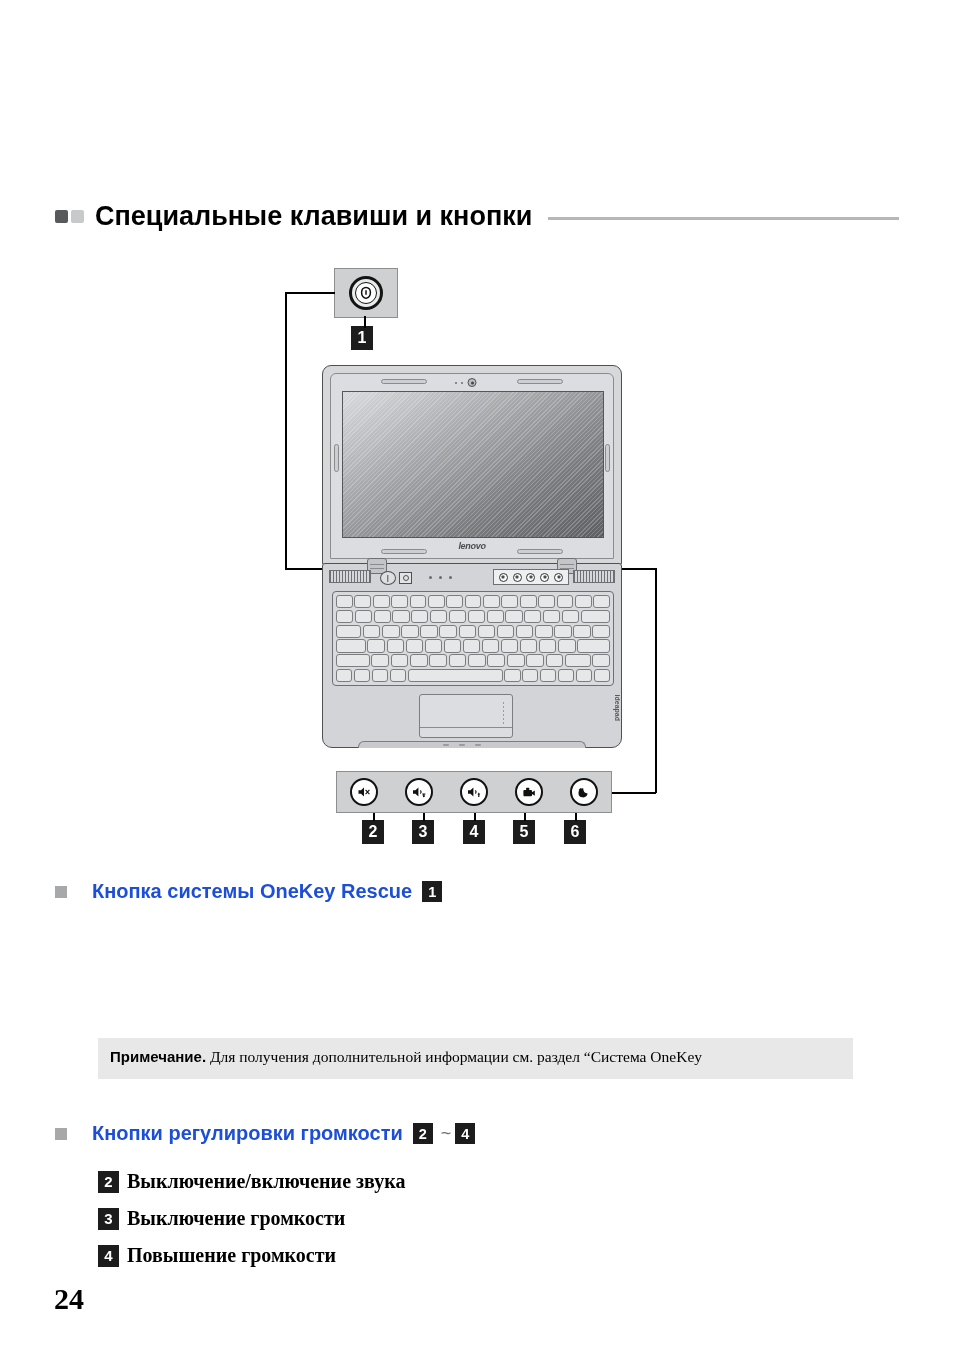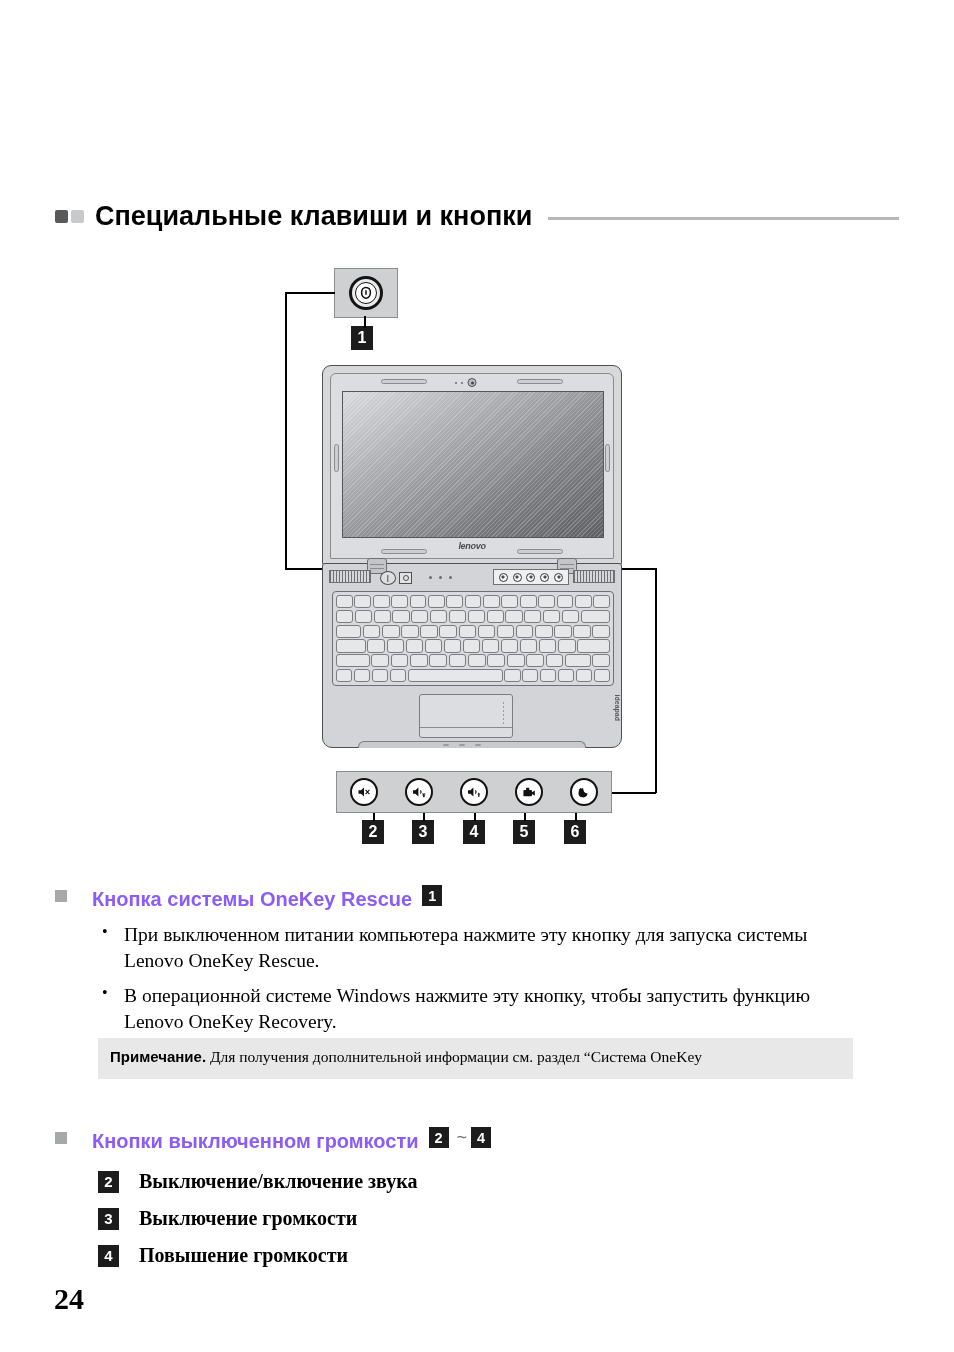--- a/index.html
+++ b/index.html
@@ -475,22 +475,21 @@
     width: 12px; height: 12px;
     background: #a7a8aa;
     display: inline-block;
     margin-right: 25px;
     flex: 0 0 auto;
   }
   .sub-title {
     font-family: "Liberation Sans", "DejaVu Sans", sans-serif;
     font-weight: bold;
     font-size: 20px;
-    color: #8b5cf6;
-    margin-top: 8px;
+    color: #1d4ed8;
   }
   .badge-inline {
     width: 20px;
     height: 21px;
     font-size: 14.5px;
     margin-left: 10px;
     vertical-align: -3px;
   }
   .tilde {
     font-family: "Liberation Sans", "DejaVu Sans", sans-serif;
@@ -557,21 +556,21 @@
   }
   .badge-list {
     width: 21px;
     height: 22px;
     font-size: 15px;
     flex: 0 0 auto;
   }
   .num-text {
     font-weight: bold;
     font-size: 20px;
-    margin-left: 20px;
+    margin-left: 8px;
   }
 
   .page-num {
     position: absolute;
     left: 54px;
     top: 1282px;
     font-weight: bold;
     font-size: 30px;
   }
 </style>
@@ -821,33 +820,29 @@
     <div class="lead lead-v" style="left:524px; top:563px; height:8px;"></div>
     <div class="lead lead-v" style="left:575px; top:563px; height:8px;"></div>
   </div>
 
   <div class="sub-head" style="top:880px;">
     <span class="sub-marker"></span>
     <span class="sub-title">Кнопка системы OneKey Rescue</span>
     <span class="badge badge-inline">1</span>
   </div>
 
-  <div class="bullets">
-    <div class="bullet-item">При выключенном питании компьютера нажмите эту кнопку для запуска системы Lenovo OneKey Rescue.</div>
-    <div class="bullet-item">В операционной системе Windows нажмите эту кнопку, чтобы запустить функцию Lenovo OneKey Recovery.</div>
-  </div>
 
   <div class="note-box">
     <span class="note-label">Примечание.</span>
     <span class="note-body">Для получения дополнительной информации см. раздел “Система OneKey</span>
   </div>
 
   <div class="sub-head" style="top:1122px;">
     <span class="sub-marker"></span>
-    <span class="sub-title">Кнопки выключенном громкости</span>
+    <span class="sub-title">Кнопки регулировки громкости</span>
     <span class="badge badge-inline">2</span>
     <span class="tilde">~</span>
     <span class="badge badge-inline" style="margin-left:0;">4</span>
   </div>
 
   <div class="num-list">
     <div class="num-row">
       <span class="badge badge-list">2</span>
       <span class="num-text">Выключение/включение звука</span>
     </div>

